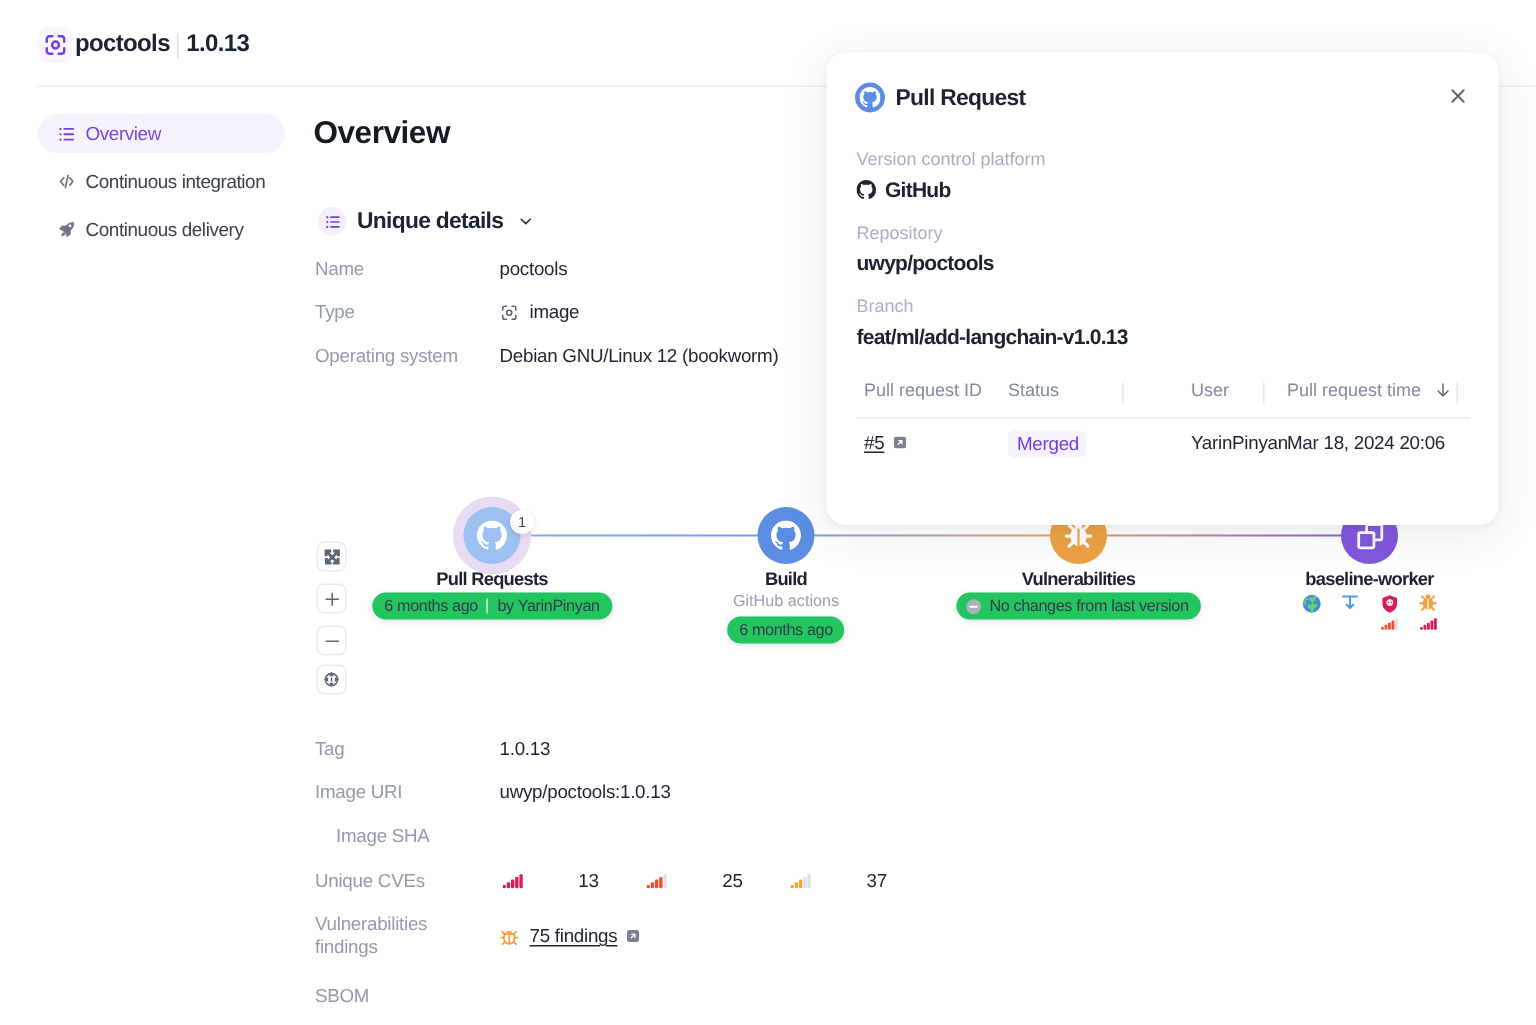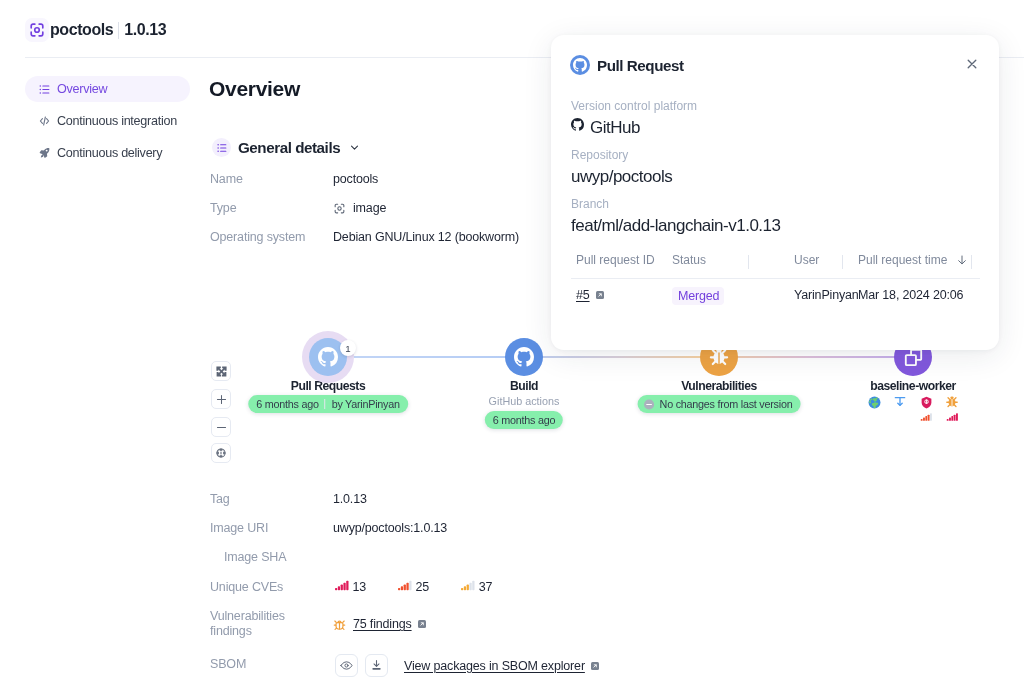--- a/index.html
+++ b/index.html
@@ -58,21 +58,21 @@
   #gd-r1 { left: 210px; top: 201px; }
   #gd-r2 { left: 210px; top: 230px; }
   #it-r0 { left: 210px; top: 492px; }
   #it-r1 { left: 210px; top: 521px; }
   #it-r2 { left: 224px; top: 550px; }
   #it-r3 { left: 210px; top: 580px; }
   #it-r4 { left: 210px; top: 609px; }
   #it-r5 { left: 210px; top: 657px; }
   .kv-key-wrap { line-height: 15px; }
   .cve-val { font-size: 12.5px; }
-  .cve { display: inline-flex; margin-right: 30px; }
+  .cve { display: inline-flex; align-items: center; margin-right: 30px; gap: 33px; }
   .cve-n { margin-left: 3.5px; }
   .sev-bars { display: inline-block; width: 14px; height: 9.7px; margin-left: 2px; }
   .dlink { color: #1e2433; text-decoration: underline; text-underline-offset: 2px;
            text-decoration-thickness: 1px; cursor: pointer; }
   .ext-ic { display: inline-flex; margin-left: 6px; }
   .sq-btn { width: 23px; height: 23px; border: 1px solid #e4e9f1; border-radius: 6px;
             background: #fff; display: inline-flex; align-items: center; justify-content: center;
             margin-right: 7px; }
   .sbom-link { margin-left: 9px; }
   #it-r5 .kv-val { position: relative; top: -3px; left: 2px; }
@@ -97,21 +97,21 @@
           border-radius: 50%; background: #e7dcf3; z-index: 1; }
   .nbadge { position: absolute; left: 31px; top: 2px; width: 16px; height: 16px;
             border-radius: 50%; background: #fff; color: #3d4656; font-size: 9.7px;
             display: flex; align-items: center; justify-content: center; z-index: 5;
             box-shadow: 0 1px 3px rgba(30,40,70,.16); }
   .nlabel { position: absolute; left: 19px; transform: translateX(-50%); top: 41px;
             font-size: 12.2px; font-weight: bold; color: #1c2330; white-space: nowrap; letter-spacing: -0.48px;}
   .nsub { position: absolute; left: 19px; transform: translateX(-50%); top: 57px;
           font-size: 10.8px; color: #98a1b2; white-space: nowrap; }
   .npill { position: absolute; left: 19px; transform: translateX(-50%);
-           background: #86efac; border-radius: 9px; height: 18px; padding: 0 8px;
+           background: #22c55e; border-radius: 9px; height: 18px; padding: 0 8px;
            display: flex; align-items: center; font-size: 10.8px; color: #343c4b;
            letter-spacing: -0.25px;
            white-space: nowrap; box-shadow: 0 1px 4px rgba(30,40,70,.15); }
   .pill-sep { width: 1px; height: 10px; background: #e2e6ed; margin: 0 6px; }
   .npill-dot { padding-left: 6px; }
   .dot-ic { display: inline-flex; margin-right: 5px; }
 
   .n-pr { left: 309px; top: 338px; }
   .n-pr .npill { top: 57px; }
   .n-build { left: 505px; top: 338px; }
@@ -135,21 +135,21 @@
   .m-head { position: absolute; left: 19px; top: 20px; display: flex; align-items: center; width: 410px; }
   .m-gh { width: 20px; height: 20px; border-radius: 50%; background: #5b8ee2;
           display: flex; align-items: center; justify-content: center; flex: none; }
   .m-title { font-size: 15.2px; font-weight: bold; color: #1c2330; margin-left: 7px; letter-spacing: -0.45px; }
   .m-close { margin-left: auto; display: flex; cursor: pointer; margin-right: 1px; position: relative; top: -1px; }
   .m-field { position: absolute; left: 20px; }
   #mf0 { top: 64px; }
   #mf1 { top: 113px; }
   #mf2 { top: 162px; }
   .m-lab { font-size: 12px; color: #a6b0c2; }
-  .m-val { font-size: 17px; font-weight: normal; color: #1c2330; margin-top: 5px; display: flex; align-items: flex-start; letter-spacing: -0.5px; }
+  .m-val { font-size: 14px; font-weight: bold; color: #1c2330; margin-top: 5px; display: flex; align-items: center; letter-spacing: -0.5px; }
   .m-vic { display: inline-flex; margin-right: 6px; }
 
   .m-table { position: absolute; left: 25px; top: 218px; width: 409px; }
   .mt-head { position: relative; height: 19px; font-size: 12px; color: #808a9c; }
   .mt-c { position: absolute; top: 0; display: flex; align-items: center; white-space: nowrap; }
   .mt-c0 { left: 0; }
   .mt-c1 { left: 96px; }
   .mt-c2 { left: 190px; margin-left: 28px; }
   .mt-c3 { left: 282px; }
   .mt-div  { position: absolute; left: 172px; top: 2px; width: 1px; height: 14px; background: #e2e6ee; }
@@ -222,21 +222,21 @@
 
   <div class="sec-head" id="gd-head">
     <span class="sec-icon">
       <svg width="12" height="12" viewBox="0 0 24 24" fill="none" stroke="#7240e0" stroke-width="2.3" stroke-linecap="round">
         <path d="M9.3 5.5h10.4M9.3 12h10.4M9.3 18.5h10.4"></path>
         <circle cx="4.3" cy="5.5" r="1.5" fill="#7240e0" stroke="none"></circle>
         <circle cx="4.3" cy="12" r="1.5" fill="#7240e0" stroke="none"></circle>
         <circle cx="4.3" cy="18.5" r="1.5" fill="#7240e0" stroke="none"></circle>
       </svg>
     </span>
-    <span class="sec-title">General details</span>
+    <span class="sec-title">Unique details</span>
     <span class="chev">
       <svg width="11" height="11" viewBox="0 0 24 24" fill="none" stroke="#2b3240" stroke-width="2.3" stroke-linecap="round" stroke-linejoin="round">
           <path d="m5.5 9 6.5 6.5L18.5 9"></path>
         </svg>
     </span>
   </div>
 
   <div class="kv-row" id="gd-r0">
     <div class="kv-key">Name</div>
     <div class="kv-val">poctools</div>
@@ -493,41 +493,20 @@
       <span class="ext-ic">
         <svg width="8" height="8" viewBox="0 0 24 24">
           <rect x="0" y="0" width="24" height="24" rx="4.5" fill="#78818f"></rect>
           <path d="M8.4 15.6 15 9M9.7 8.4h6.2v6.2" fill="none" stroke="#ffffff" stroke-width="2.6" stroke-linecap="round" stroke-linejoin="round"></path>
         </svg>
       </span>
     </div>
   </div>
   <div class="kv-row" id="it-r5">
     <div class="kv-key">SBOM</div>
-    <div class="kv-val">
-      <span class="sq-btn">
-        <svg width="13" height="13" viewBox="0 0 24 24" fill="none" stroke="#5c6575" stroke-width="1.8" stroke-linecap="round" stroke-linejoin="round">
-          <path d="M1.8 12S5.4 5.2 12 5.2 22.2 12 22.2 12 18.6 18.8 12 18.8 1.8 12 1.8 12z"></path>
-          <circle cx="12" cy="12" r="2.9"></circle>
-        </svg>
-      </span>
-      <span class="sq-btn">
-        <svg width="13" height="13" viewBox="0 0 24 24">
-          <path d="M12 3v9.4M7.4 9.2 12 13.8l4.6-4.6" fill="none" stroke="#5c6575" stroke-width="2" stroke-linecap="round" stroke-linejoin="round"></path>
-          <rect x="4.4" y="16.4" width="15.2" height="3.4" rx="1.3" fill="#5c6575"></rect>
-        </svg>
-      </span>
-      <a class="dlink sbom-link">View packages in SBOM explorer</a>
-      <span class="ext-ic">
-        <svg width="8" height="8" viewBox="0 0 24 24">
-          <rect x="0" y="0" width="24" height="24" rx="4.5" fill="#78818f"></rect>
-          <path d="M8.4 15.6 15 9M9.7 8.4h6.2v6.2" fill="none" stroke="#ffffff" stroke-width="2.6" stroke-linecap="round" stroke-linejoin="round"></path>
-        </svg>
-      </span>
-    </div>
   </div>
 
   <div class="modal">
     <div class="m-head">
       <span class="m-gh">
         <svg width="14" height="14" viewBox="0 0 16 16" fill="#ffffff">
             <path d="M8 0C3.58 0 0 3.58 0 8c0 3.54 2.29 6.53 5.47 7.59.4.07.55-.17.55-.38 0-.19-.01-.82-.01-1.49-2.01.37-2.53-.49-2.69-.94-.09-.23-.48-.94-.82-1.13-.28-.15-.68-.52-.01-.53.63-.01 1.08.58 1.23.82.72 1.21 1.87.87 2.33.66.07-.52.28-.87.51-1.07-1.78-.2-3.64-.89-3.64-3.95 0-.87.31-1.59.82-2.15-.08-.2-.36-1.02.08-2.12 0 0 .67-.21 2.2.82.64-.18 1.32-.27 2-.27s1.36.09 2 .27c1.53-1.04 2.2-.82 2.2-.82.44 1.1.16 1.92.08 2.12.51.56.82 1.27.82 2.15 0 3.07-1.87 3.75-3.65 3.95.29.25.54.73.54 1.48 0 1.07-.01 1.93-.01 2.2 0 .21.15.46.55.38A8.01 8.01 0 0 0 16 8c0-4.42-3.58-8-8-8z"></path>
           </svg>
       </span>
       <span class="m-title">Pull Request</span>

